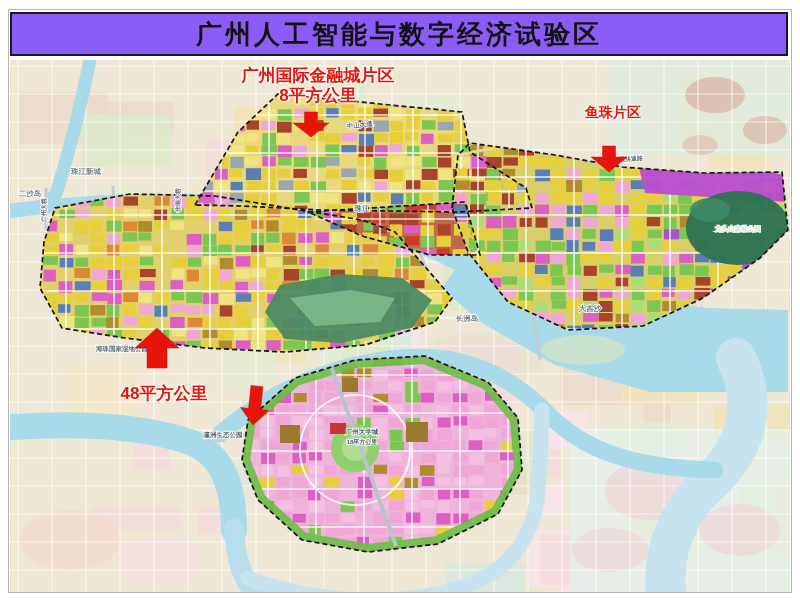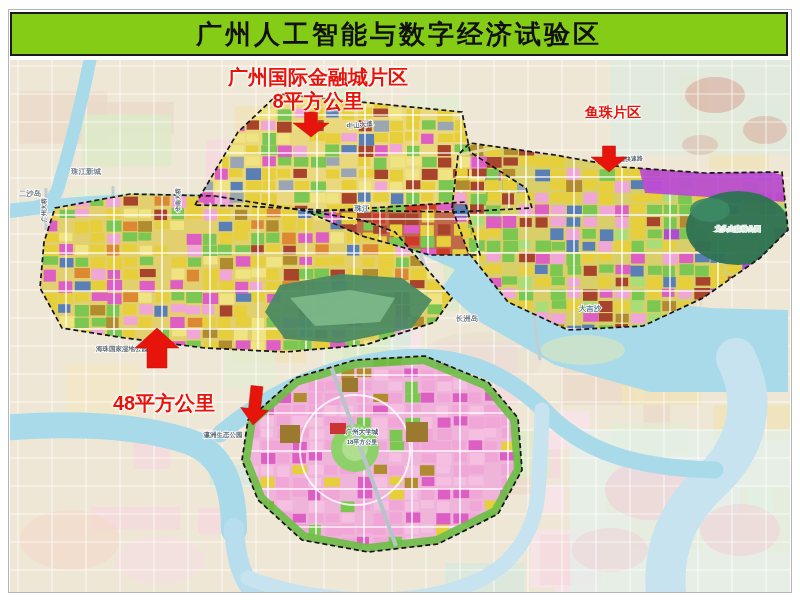--- a/index.html
+++ b/index.html
@@ -3,34 +3,34 @@
 <meta charset="utf-8">
 <style>
   html,body{margin:0;padding:0;}
   body{
     width:800px;height:600px;background:#ffffff;position:relative;overflow:hidden;
     font-family:"Liberation Sans","DejaVu Sans",sans-serif;
   }
   .frame{position:absolute;left:8px;top:9px;right:8px;bottom:7px;border:1px solid #b4b4b4;pointer-events:none;}
   .title-box{
     position:absolute;left:10px;top:12px;width:778px;height:44px;
-    background:#84cc16;border:2px solid #1a1a1a;box-sizing:border-box;
+    background:#8b5cf6;border:2px solid #1a1a1a;box-sizing:border-box;
     display:flex;align-items:center;justify-content:center;
   }
   .title-box span{
     font-size:26px;font-weight:bold;color:#111;letter-spacing:3px;white-space:nowrap;
   }
   .map{position:absolute;left:10px;top:60px;width:780px;height:532px;overflow:hidden;background:#efe7d6;}
   .map svg{display:block;}
   .anno{position:absolute;text-align:center;color:#e6140a;font-weight:bold;line-height:1.18;
     text-shadow:0 0 2px #fff,0 0 3px #fff,1px 1px 2px #fff,-1px -1px 2px #fff;white-space:nowrap;}
-  .anno-fc{left:198px;top:6px;width:220px;font-size:20px;}
+  .anno-fc{left:198px;top:6px;width:220px;font-size:17px;}
   .anno-yz{left:513px;top:44px;width:180px;font-size:14px;}
   .anno-pz{left:0px;top:322px;width:264px;font-size:15.5px;}
-  .anno-pz .area{font-size:20px;margin-top:10px;padding-left:44px;}
+  .anno-pz .area{font-size:17px;margin-top:2px;padding-left:44px;}
   .arrow{fill:#e6140a;stroke:#c01008;stroke-width:0.5;}
   .mlabel{paint-order:stroke;stroke:#ffffff;stroke-width:1.6px;font-weight:bold;
     font-family:"Liberation Sans","DejaVu Sans",sans-serif;}
   .zone-outline{fill:none;stroke:#15151a;stroke-width:1.7;stroke-dasharray:5 3;}
 </style>
 </head>
 <body>
 
 <div class="frame"></div>
 

